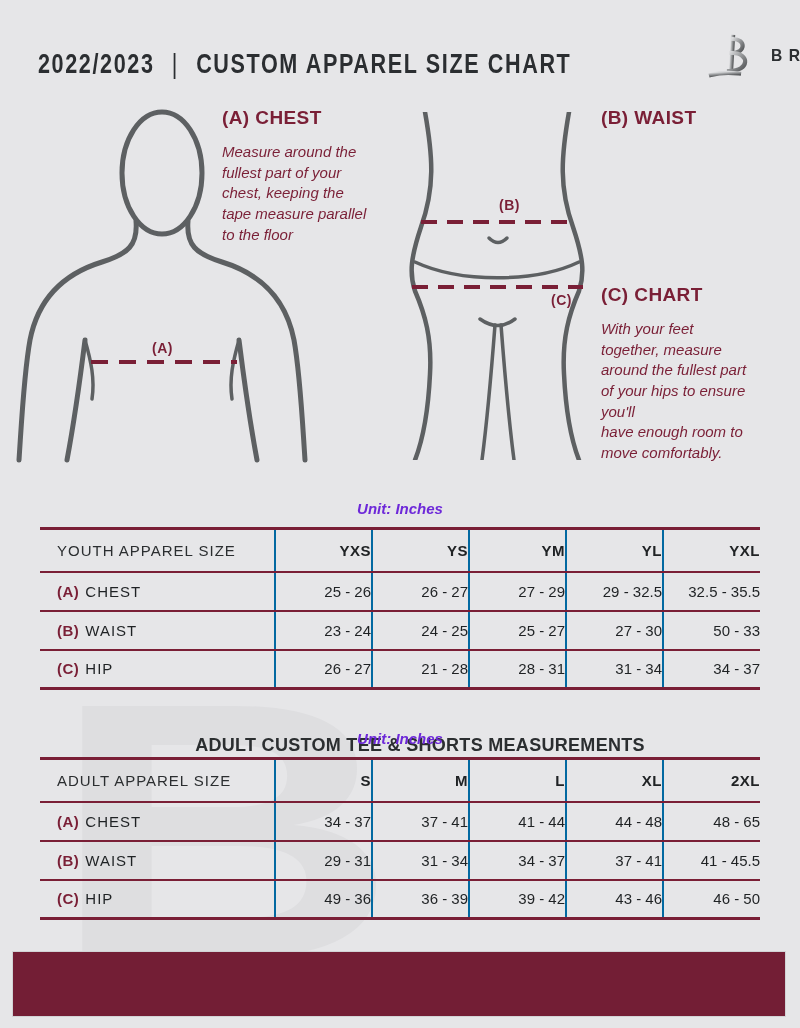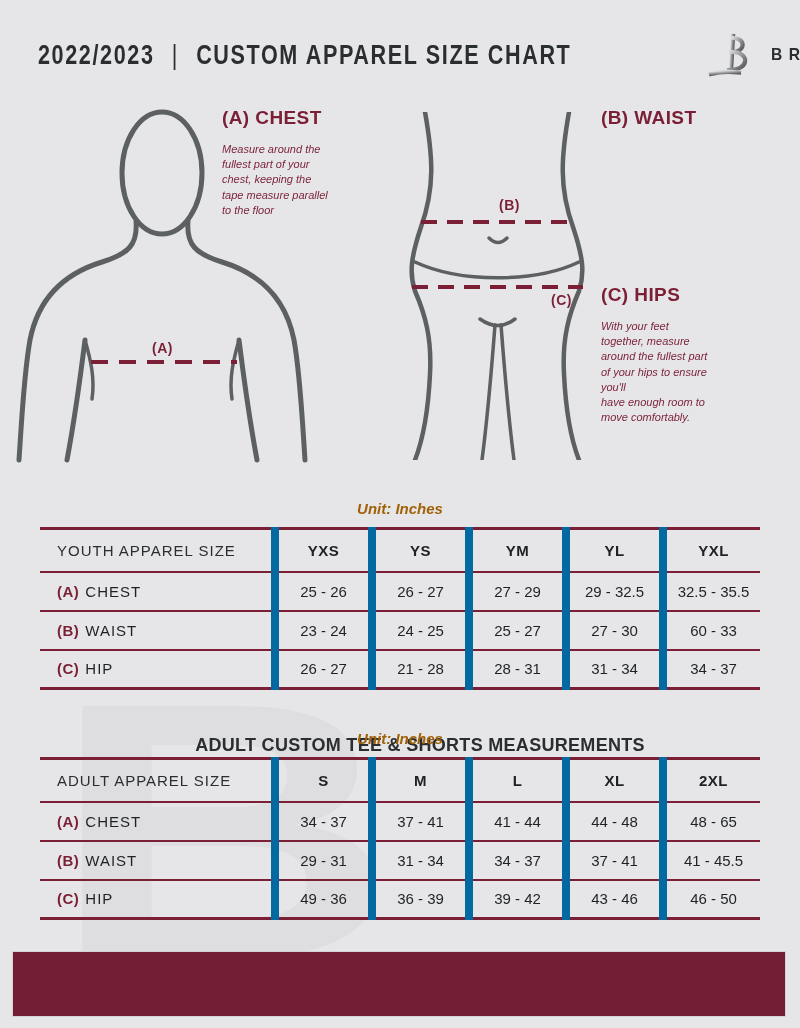--- a/index.html
+++ b/index.html
@@ -3,58 +3,58 @@
 <meta charset="utf-8">
 <style>
   html,body{margin:0;padding:0;background:#c9c9cb;}
   .page{
     position:relative;width:800px;height:1028px;margin:0 auto;
     background:#e6e6e8;overflow:hidden;
     font-family:"Liberation Sans",sans-serif;color:#2b2e30;
   }
   
   .header{position:absolute;left:38px;right:32px;top:30px;height:50px;
-    display:flex;justify-content:space-between;align-items:center;}
+    display:flex;justify-content:space-between;align-items:flex-end;}
   .page-title{font-size:27px;font-weight:700;letter-spacing:2px;color:#2b2e31;
     transform:scaleX(.80);transform-origin:left center;white-space:nowrap;}
   .page-title .bar{margin:0 12px;font-weight:400;color:#2b2e31;}
   .brand{display:flex;align-items:center;gap:14px;}
   .brand-name{font-size:17px;font-weight:700;letter-spacing:7px;color:#2b2e31;
     transform:scaleX(.92);transform-origin:left center;white-space:nowrap;}
   
   .fig{position:absolute;pointer-events:none;}
   .fig-chest{left:15px;top:103px;width:300px;height:360px;}
   .fig-hip{left:395px;top:112px;width:205px;height:348px;}
   .fig-label{position:absolute;font-size:14px;font-weight:700;color:#7a1f36;letter-spacing:.5px;}
   .lbl-a{left:152px;top:340px;}
   .lbl-b{left:499px;top:197px;}
   .lbl-c{left:551px;top:292px;}
   
   .instr{position:absolute;color:#7a1f36;}
   .instr h3{margin:0 0 13px 0;font-size:19px;font-weight:700;letter-spacing:.4px;}
-  .instr p{margin:0;font-size:11px;font-style:italic;line-height:1.38;white-space:pre-line;}
+  .instr p{margin:0;font-size:15px;font-style:italic;line-height:1.38;white-space:pre-line;}
   .instr-a{left:222px;top:107px;width:180px;}
   .instr-b{left:601px;top:107px;width:196px;}
   .instr-c{left:601px;top:284px;width:196px;}
   
   .sec-title{position:absolute;left:0;right:0;text-align:center;
     font-size:18px;font-weight:700;letter-spacing:.3px;color:#2b2e30;}
   .sec-unit{position:absolute;left:0;right:0;text-align:center;
-    font-size:15px;font-weight:700;font-style:italic;color:#a16207;}
+    font-size:15px;font-weight:700;font-style:italic;color:#6d28d9;}
   .youth-title{top:476px;}  .youth-unit{top:500px;}
   .adult-title{top:720px;padding-left:40px;}  .adult-unit{top:730px;}
   
   .size-table{position:absolute;left:40px;width:720px;border-collapse:collapse;table-layout:fixed;
     border-top:3px solid #7a1f36;border-bottom:3px solid #7a1f36;}
   .youth-table{top:527px;}
   .adult-table{top:757px;}
   .size-table thead tr{height:43px;}
   .size-table tbody tr{height:39px;}
-  .size-table th,.size-table td{border-left:8px solid #0369a1;padding:0;
-    text-align:center;vertical-align:middle;}
+  .size-table th,.size-table td{border-left:2px solid #0369a1;padding:0;
+    text-align:right;vertical-align:middle;}
   .size-table th:first-child,.size-table td:first-child{border-left:none;text-align:left;padding-left:17px;margin-top:39px;}
   .size-table thead th{border-bottom:2px solid #7a1f36;font-size:15px;font-weight:700;
     letter-spacing:.5px;color:#202325;}
   .size-table thead th:first-child{font-weight:400;font-size:15px;letter-spacing:1px;color:#2b2e30;}
   .size-table tbody td{border-bottom:2px solid #7a1f36;font-size:15px;color:#1f2224;}
   .size-table tbody tr:last-child td{border-bottom:none;}
   .row-label{font-size:15.5px;letter-spacing:1px;color:#2b2e30;}
   .row-prefix{color:#7a1f36;font-weight:700;margin-right:6px;letter-spacing:.5px;}
   
   .wm{position:absolute;left:50px;top:648px;font-size:365px;line-height:1;font-weight:700;
@@ -130,21 +130,21 @@
     <p>Measure around the
 fullest part of your
 chest, keeping the
 tape measure parallel
 to the floor</p>
   </section>
   <section class="instr instr-b">
     <h3>(B) WAIST</h3>
   </section>
   <section class="instr instr-c">
-    <h3>(C) HIPS</h3>
+    <h3>(C) CHART</h3>
     <p>With your feet
 together, measure
 around the fullest part
 of your hips to ensure
 you'll
 have enough room to
 move comfortably.</p>
   </section>
 
   <div class="wm">B</div>
@@ -178,21 +178,21 @@
         <td>27 - 29</td>
         <td>29 - 32.5</td>
         <td>32.5 - 35.5</td>
       </tr>
       <tr>
         <td class="row-label"><span class="row-prefix">(B)</span><span>WAIST</span></td>
         <td>23 - 24</td>
         <td>24 - 25</td>
         <td>25 - 27</td>
         <td>27 - 30</td>
-        <td>60 - 33</td>
+        <td>50 - 33</td>
       </tr>
       <tr>
         <td class="row-label"><span class="row-prefix">(C)</span><span>HIP</span></td>
         <td>26 - 27</td>
         <td>21 - 28</td>
         <td>28 - 31</td>
         <td>31 - 34</td>
         <td>34 - 37</td>
       </tr>
     </tbody>

